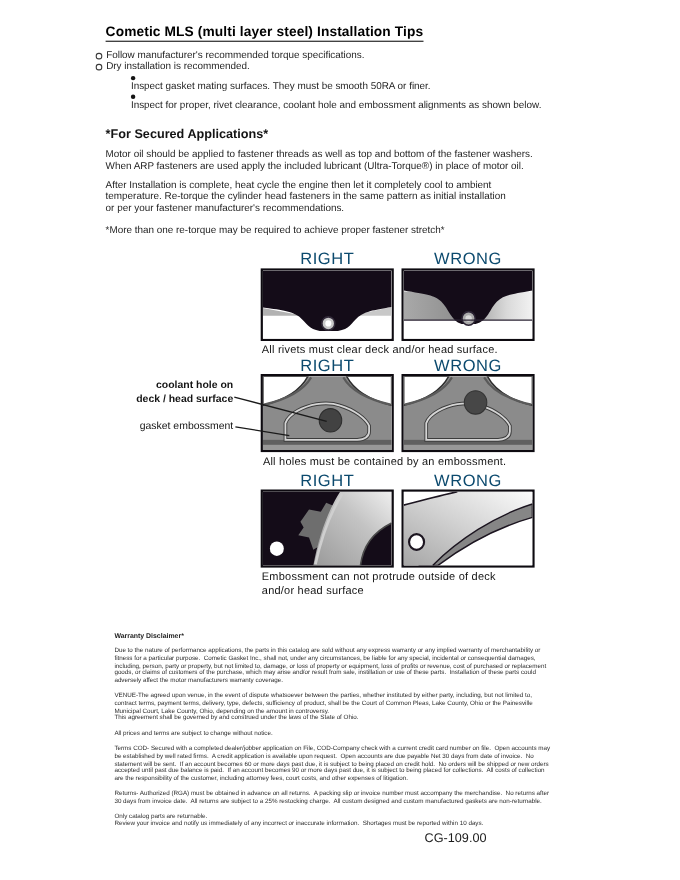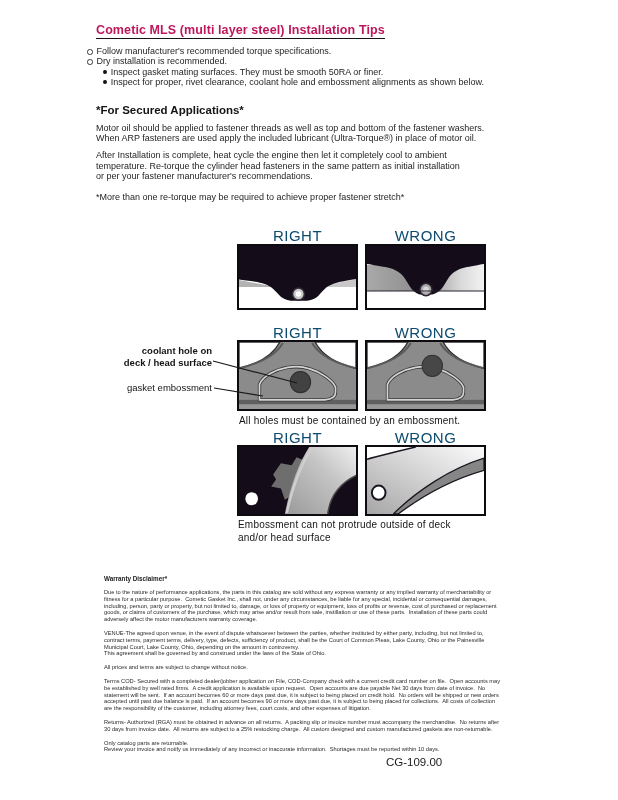--- a/index.html
+++ b/index.html
@@ -1,26 +1,26 @@
 <!DOCTYPE html>
 <html><head>
 <meta charset="utf-8">
 <style>
   html,body{margin:0;padding:0;background:#ffffff;}
   #page{position:relative;width:618px;height:800px;background:#ffffff;overflow:hidden;
         font-family:"Liberation Sans", sans-serif;color:#1f1f1f;}
   .prewrap{white-space:pre-wrap;}
   
   #top-text{position:absolute;left:87px;top:20px;width:438px;}
-  .title{display:inline-block;margin-left:9px;font-size:12.5px;font-weight:bold;color:#be185d;
+  .title{display:inline-block;margin-left:9px;font-size:12.5px;font-weight:bold;color:#000000;
          border-bottom:1.6px solid #141414;padding-bottom:1px;letter-spacing:0.1px;}
   .bullets{margin-top:7px;font-size:9px;line-height:10.4px;}
   .b-row{display:flex;align-items:flex-start;}
   .b-dot{width:3.5px;height:3.5px;border:1px solid #3a3a3a;border-radius:50%;margin:3px 4px 0 0;flex:none;}
-  .b-sub{margin-left:16px;}
+  .b-sub{margin-left:32px;flex-direction:column;}
   .b-fill{width:3.8px;height:3.8px;background:#141414;border-radius:50%;margin:3px 4px 0 0;flex:none;}
   .diesel-h{margin:16px 0 0 9px;font-size:11.5px;font-weight:bold;color:#141414;}
   .para{margin:7px 0 0 9px;font-size:9px;line-height:10.4px;}
   .note{margin:10px 0 0 9px;font-size:9px;line-height:10.4px;}
   
   .dg-label{position:absolute;width:121px;text-align:center;font-size:15px;letter-spacing:0.5px;color:#0c4a6e;}
   .panel{position:absolute;width:121px;border:2px solid #0d0a10;box-sizing:border-box;background:#fff;}
   .panel svg{display:block;width:100%;height:100%;}
   .caption{position:absolute;font-size:10px;letter-spacing:0.2px;color:#141414;line-height:12.5px;}
   .callout{position:absolute;left:96px;width:116px;text-align:right;font-size:9.5px;line-height:11.5px;color:#141414;}
@@ -93,20 +93,21 @@
       </defs>
       <rect width="120" height="62" fill="#ffffff"></rect>
       <rect y="19" width="120" height="26" fill="url(#g1w)"></rect>
       <path d="M0,0 H120 V18 C100,21.5 94,22 87,28 C80,34.5 79,45.5 67,48.5 L54,48.5 C44,45.5 42,34.5 35,28 C28,22 22,21.5 0,18 Z" fill="#140c18"></path>
       <circle cx="60.5" cy="43.5" r="6.2" fill="#a9a9a9" stroke="#2b2333" stroke-width="1.5"></circle>
       <circle cx="60.5" cy="43.5" r="3" fill="#d8d8d8"></circle>
       <line x1="0" y1="45" x2="120" y2="45" stroke="#2b2333" stroke-width="1.2"></line>
     </svg>
   </div>
 
+  <div class="caption" style="left:238px;top:313px;">All rivets must clear deck and/or head surface.</div>
 
   <div class="dg-label" style="left:237px;top:324px;">RIGHT</div>
   <div class="dg-label" style="left:365px;top:324px;">WRONG</div>
 
   <div class="callout prewrap" style="top:345px;font-weight:bold;">coolant hole on
 deck / head surface</div>
   <div class="callout" style="top:382px;">gasket embossment</div>
 
   <div class="panel" style="left:237px;top:340px;height:71px;">
     <svg viewBox="0 0 120 66" preserveAspectRatio="none">

